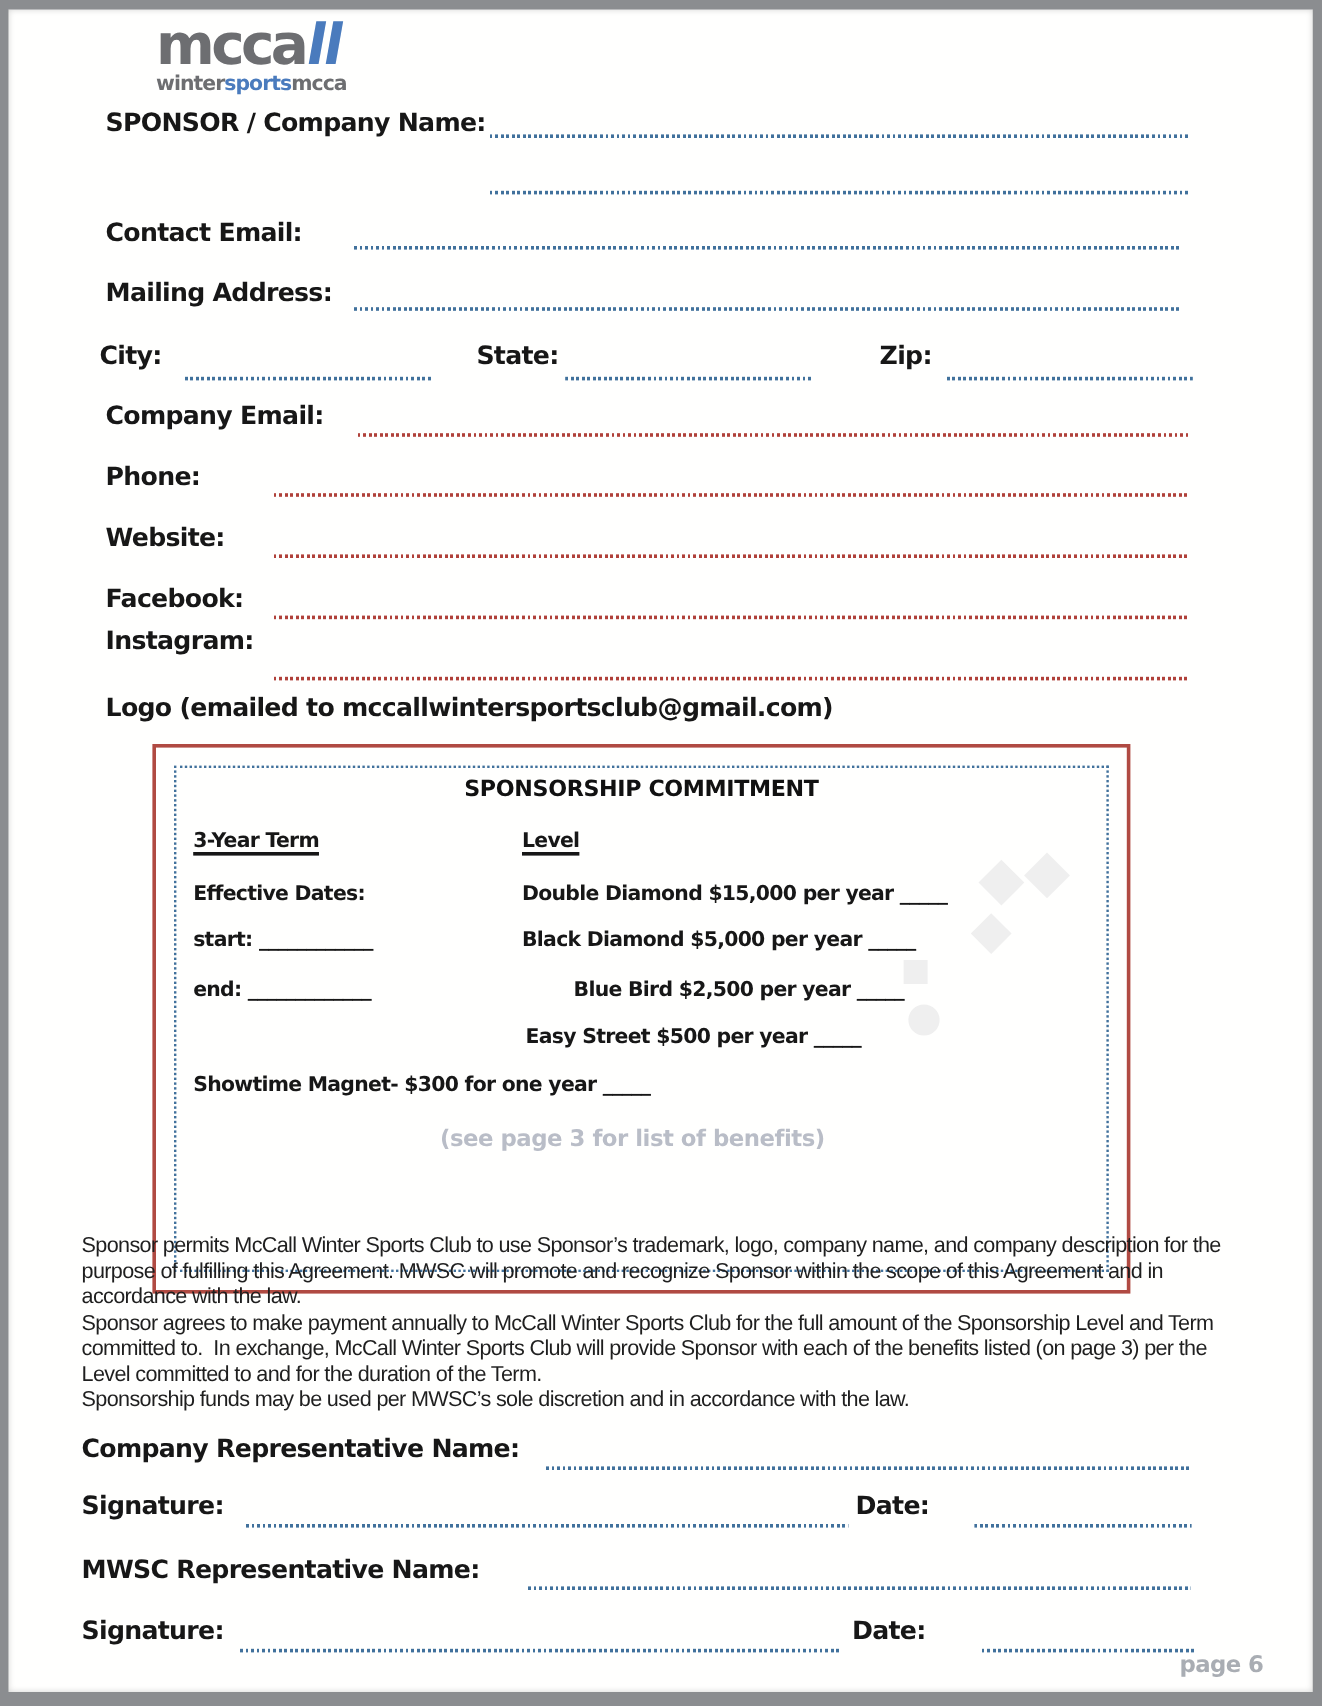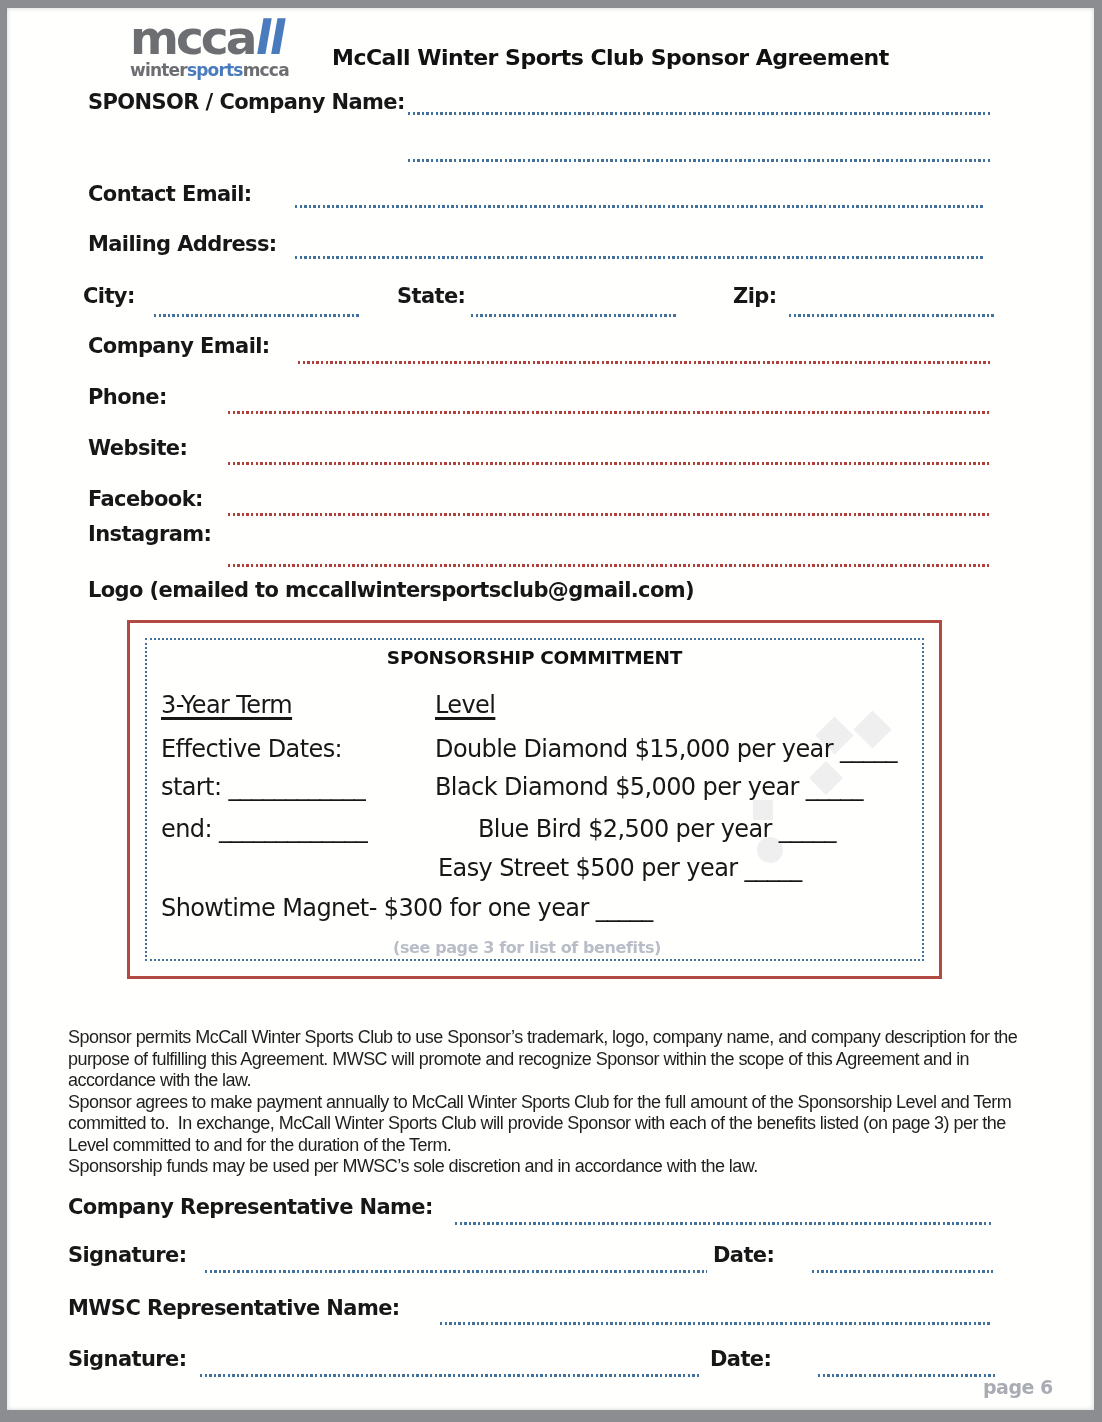--- a/index.html
+++ b/index.html
@@ -36,40 +36,40 @@
   .flabel {
     position: absolute; font-weight: bold; font-size: 21px;
     color: #171717; letter-spacing: -0.6px; white-space: nowrap;
   }
   .dotline { position: absolute; height: 3px; }
   .dotline.blue { background: repeating-linear-gradient(to right, #41719c 0 2.4px, transparent 2.4px 4.6px); }
   .dotline.red  { background: repeating-linear-gradient(to right, #b0413a 0 2.4px, transparent 2.4px 4.6px); }
   
   .commit-box {
     position: absolute; left: 120px; top: 612px;
-    width: 815px; height: 359px;
+    width: 815px; height: 458px;
     border: 3px solid #b04a42; background: #fffffe; box-sizing: border-box;
   }
   .commit-inner {
     position: absolute; left: 15px; top: 15px; right: 15px; bottom: 15px;
     border: 2px dotted #41719c;
   }
   .commit-title {
     position: absolute; left: 0; right: 0; top: 24px;
     text-align: center; font-weight: bold; font-size: 18.5px;
     letter-spacing: -0.3px; color: #111; margin: 0;
   }
   .citem {
-    position: absolute; font-weight: normal; font-size: 24px;
+    position: absolute; font-weight: bold; font-size: 17px;
     letter-spacing: -0.6px; color: #171717; white-space: nowrap;
   }
   .citem.head { text-decoration: underline; text-decoration-thickness: 2.5px; text-underline-offset: 4px; }
   .benefits-note {
     position: absolute; left: 0; right: 15px; top: 315px;
-    text-align: center; font-weight: bold; font-size: 16px;
+    text-align: center; font-weight: bold; font-size: 19px;
     letter-spacing: -0.4px; color: #b9bdc7;
   }
   .wm { position: absolute; background: #efefef; }
   .wm.diamond { transform: rotate(45deg); }
   .wm.round { border-radius: 50%; }
   
   .terms {
     position: absolute; left: 61px; top: 1019px; width: 958px;
     font-family: "Liberation Sans", sans-serif;
     font-size: 18px; line-height: 21.5px; letter-spacing: -0.55px;
@@ -84,21 +84,20 @@
 </style>
 </head>
 <body>
 
 <div class="page">
 
   <div class="logo">
     <div class="logo-line1"><span>mcca</span><span class="ll">ll</span></div>
     <div class="logo-line2"><span>winter</span><span class="blue">sports</span><span>mcca</span></div>
   </div>
-  <h1 class="doc-title">McCall Winter Sports Club Sponsor Agreement</h1>
 
   <span class="flabel" style="left:81px; top:82px;">SPONSOR / Company Name:</span>
   <div class="dotline blue" style="left:401px; top:104px; width:582px;"></div>
 
   <div class="dotline blue" style="left:401px; top:151px; width:582px;"></div>
 
   <span class="flabel" style="left:81px; top:174px;">Contact Email:</span>
   <div class="dotline blue" style="left:288px; top:197px; width:690px;"></div>
 
   <span class="flabel" style="left:81px; top:224px;">Mailing Address:</span>

